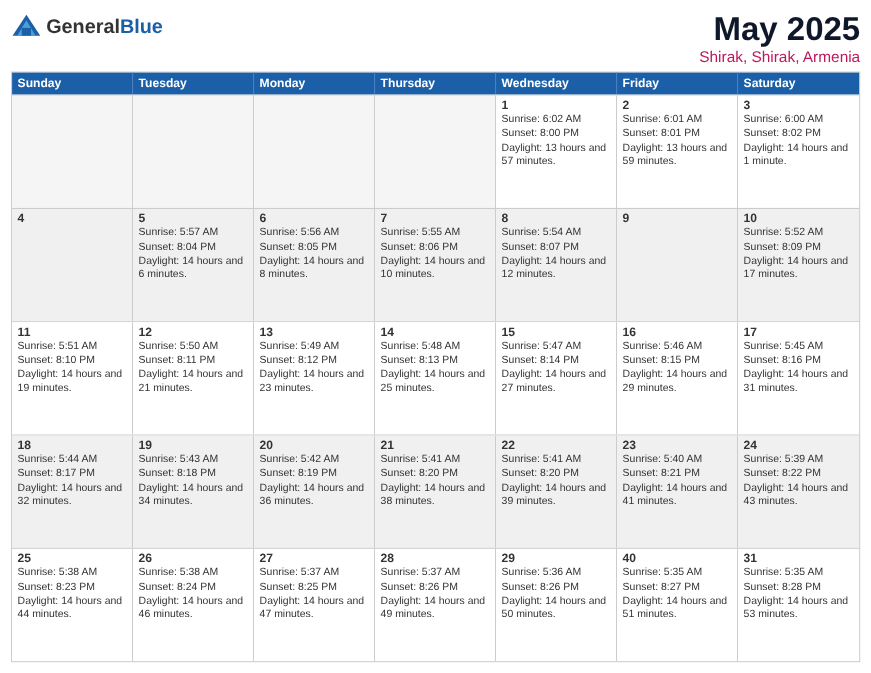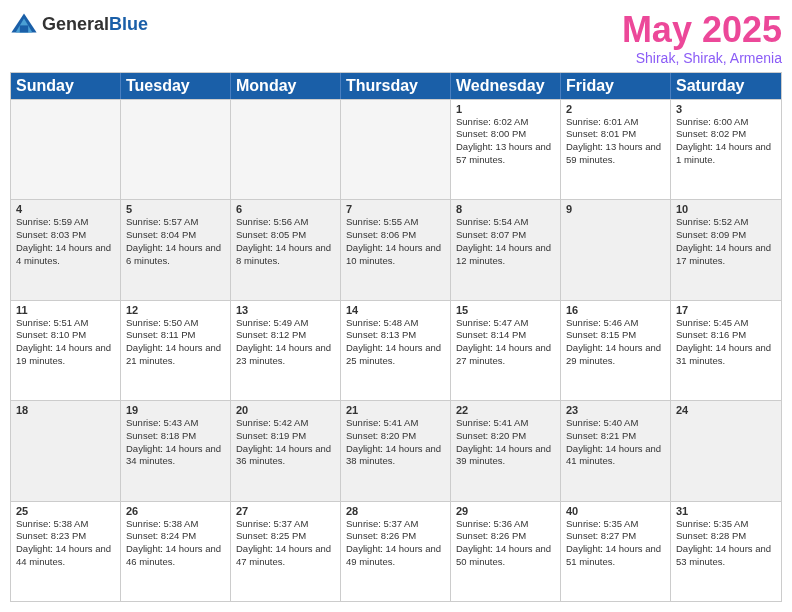--- a/index.html
+++ b/index.html
@@ -29,43 +29,43 @@
       gap: 4px;
     }
     .logo-icon {
       width: 28px;
       height: 28px;
     }
     .title-block {
       text-align: right;
     }
     .month-title {
-      font-size: 36px;
+      font-size: 30px;
       font-weight: bold;
-      color: #ec4899;
+      color: #0f172a;
       line-height: 1.1;
     }
     .location-title {
       font-size: 14px;
-      color: #8b5cf6;
+      color: #be185d;
     }
     .calendar {
       flex: 1;
       display: flex;
       flex-direction: column;
       border: 1px solid #ccc;
     }
     .cal-header {
       display: grid;
       grid-template-columns: repeat(7, 1fr);
       background: #1a5fa8;
     }
     .cal-header-cell {
       color: #fff;
-      font-size: 16px;
+      font-size: 11px;
       font-weight: bold;
       padding: 4px 5px;
       text-align: left;
       border-right: 1px solid #4a7fc0;
     }
     .cal-header-cell:last-child {
       border-right: none;
     }
     .cal-body {
       flex: 1;
@@ -144,45 +144,45 @@
     <div class="cal-row">
           <div class="cal-cell empty"></div>
           <div class="cal-cell empty"></div>
           <div class="cal-cell empty"></div>
           <div class="cal-cell empty"></div>
           <div class="cal-cell"><span class="day-number">1</span><span class="cell-text">Sunrise: 6:02 AM<br>Sunset: 8:00 PM<br>Daylight: 13 hours and 57 minutes.</span></div>
           <div class="cal-cell"><span class="day-number">2</span><span class="cell-text">Sunrise: 6:01 AM<br>Sunset: 8:01 PM<br>Daylight: 13 hours and 59 minutes.</span></div>
           <div class="cal-cell"><span class="day-number">3</span><span class="cell-text">Sunrise: 6:00 AM<br>Sunset: 8:02 PM<br>Daylight: 14 hours and 1 minute.</span></div>
         </div>
         <div class="cal-row">
-          <div class="cal-cell shaded"><span class="day-number">4</span><span class="cell-text">Sunrise: 5:59 AM<br>Sunset: 8:03 PM<br>Daylight: 14 hours and 4 minutes.</span></div>
+          <div class="cal-cell shaded"><span class="day-number">4</span></div>
           <div class="cal-cell shaded"><span class="day-number">5</span><span class="cell-text">Sunrise: 5:57 AM<br>Sunset: 8:04 PM<br>Daylight: 14 hours and 6 minutes.</span></div>
           <div class="cal-cell shaded"><span class="day-number">6</span><span class="cell-text">Sunrise: 5:56 AM<br>Sunset: 8:05 PM<br>Daylight: 14 hours and 8 minutes.</span></div>
           <div class="cal-cell shaded"><span class="day-number">7</span><span class="cell-text">Sunrise: 5:55 AM<br>Sunset: 8:06 PM<br>Daylight: 14 hours and 10 minutes.</span></div>
           <div class="cal-cell shaded"><span class="day-number">8</span><span class="cell-text">Sunrise: 5:54 AM<br>Sunset: 8:07 PM<br>Daylight: 14 hours and 12 minutes.</span></div>
           <div class="cal-cell shaded"><span class="day-number">9</span></div>
           <div class="cal-cell shaded"><span class="day-number">10</span><span class="cell-text">Sunrise: 5:52 AM<br>Sunset: 8:09 PM<br>Daylight: 14 hours and 17 minutes.</span></div>
         </div>
         <div class="cal-row">
           <div class="cal-cell"><span class="day-number">11</span><span class="cell-text">Sunrise: 5:51 AM<br>Sunset: 8:10 PM<br>Daylight: 14 hours and 19 minutes.</span></div>
           <div class="cal-cell"><span class="day-number">12</span><span class="cell-text">Sunrise: 5:50 AM<br>Sunset: 8:11 PM<br>Daylight: 14 hours and 21 minutes.</span></div>
           <div class="cal-cell"><span class="day-number">13</span><span class="cell-text">Sunrise: 5:49 AM<br>Sunset: 8:12 PM<br>Daylight: 14 hours and 23 minutes.</span></div>
           <div class="cal-cell"><span class="day-number">14</span><span class="cell-text">Sunrise: 5:48 AM<br>Sunset: 8:13 PM<br>Daylight: 14 hours and 25 minutes.</span></div>
           <div class="cal-cell"><span class="day-number">15</span><span class="cell-text">Sunrise: 5:47 AM<br>Sunset: 8:14 PM<br>Daylight: 14 hours and 27 minutes.</span></div>
           <div class="cal-cell"><span class="day-number">16</span><span class="cell-text">Sunrise: 5:46 AM<br>Sunset: 8:15 PM<br>Daylight: 14 hours and 29 minutes.</span></div>
           <div class="cal-cell"><span class="day-number">17</span><span class="cell-text">Sunrise: 5:45 AM<br>Sunset: 8:16 PM<br>Daylight: 14 hours and 31 minutes.</span></div>
         </div>
         <div class="cal-row">
-          <div class="cal-cell shaded"><span class="day-number">18</span></div>
+          <div class="cal-cell shaded"><span class="day-number">18</span><span class="cell-text">Sunrise: 5:44 AM<br>Sunset: 8:17 PM<br>Daylight: 14 hours and 32 minutes.</span></div>
           <div class="cal-cell shaded"><span class="day-number">19</span><span class="cell-text">Sunrise: 5:43 AM<br>Sunset: 8:18 PM<br>Daylight: 14 hours and 34 minutes.</span></div>
           <div class="cal-cell shaded"><span class="day-number">20</span><span class="cell-text">Sunrise: 5:42 AM<br>Sunset: 8:19 PM<br>Daylight: 14 hours and 36 minutes.</span></div>
           <div class="cal-cell shaded"><span class="day-number">21</span><span class="cell-text">Sunrise: 5:41 AM<br>Sunset: 8:20 PM<br>Daylight: 14 hours and 38 minutes.</span></div>
           <div class="cal-cell shaded"><span class="day-number">22</span><span class="cell-text">Sunrise: 5:41 AM<br>Sunset: 8:20 PM<br>Daylight: 14 hours and 39 minutes.</span></div>
           <div class="cal-cell shaded"><span class="day-number">23</span><span class="cell-text">Sunrise: 5:40 AM<br>Sunset: 8:21 PM<br>Daylight: 14 hours and 41 minutes.</span></div>
-          <div class="cal-cell shaded"><span class="day-number">24</span></div>
+          <div class="cal-cell shaded"><span class="day-number">24</span><span class="cell-text">Sunrise: 5:39 AM<br>Sunset: 8:22 PM<br>Daylight: 14 hours and 43 minutes.</span></div>
         </div>
         <div class="cal-row">
           <div class="cal-cell"><span class="day-number">25</span><span class="cell-text">Sunrise: 5:38 AM<br>Sunset: 8:23 PM<br>Daylight: 14 hours and 44 minutes.</span></div>
           <div class="cal-cell"><span class="day-number">26</span><span class="cell-text">Sunrise: 5:38 AM<br>Sunset: 8:24 PM<br>Daylight: 14 hours and 46 minutes.</span></div>
           <div class="cal-cell"><span class="day-number">27</span><span class="cell-text">Sunrise: 5:37 AM<br>Sunset: 8:25 PM<br>Daylight: 14 hours and 47 minutes.</span></div>
           <div class="cal-cell"><span class="day-number">28</span><span class="cell-text">Sunrise: 5:37 AM<br>Sunset: 8:26 PM<br>Daylight: 14 hours and 49 minutes.</span></div>
           <div class="cal-cell"><span class="day-number">29</span><span class="cell-text">Sunrise: 5:36 AM<br>Sunset: 8:26 PM<br>Daylight: 14 hours and 50 minutes.</span></div>
           <div class="cal-cell"><span class="day-number">40</span><span class="cell-text">Sunrise: 5:35 AM<br>Sunset: 8:27 PM<br>Daylight: 14 hours and 51 minutes.</span></div>
           <div class="cal-cell"><span class="day-number">31</span><span class="cell-text">Sunrise: 5:35 AM<br>Sunset: 8:28 PM<br>Daylight: 14 hours and 53 minutes.</span></div>
         </div>

